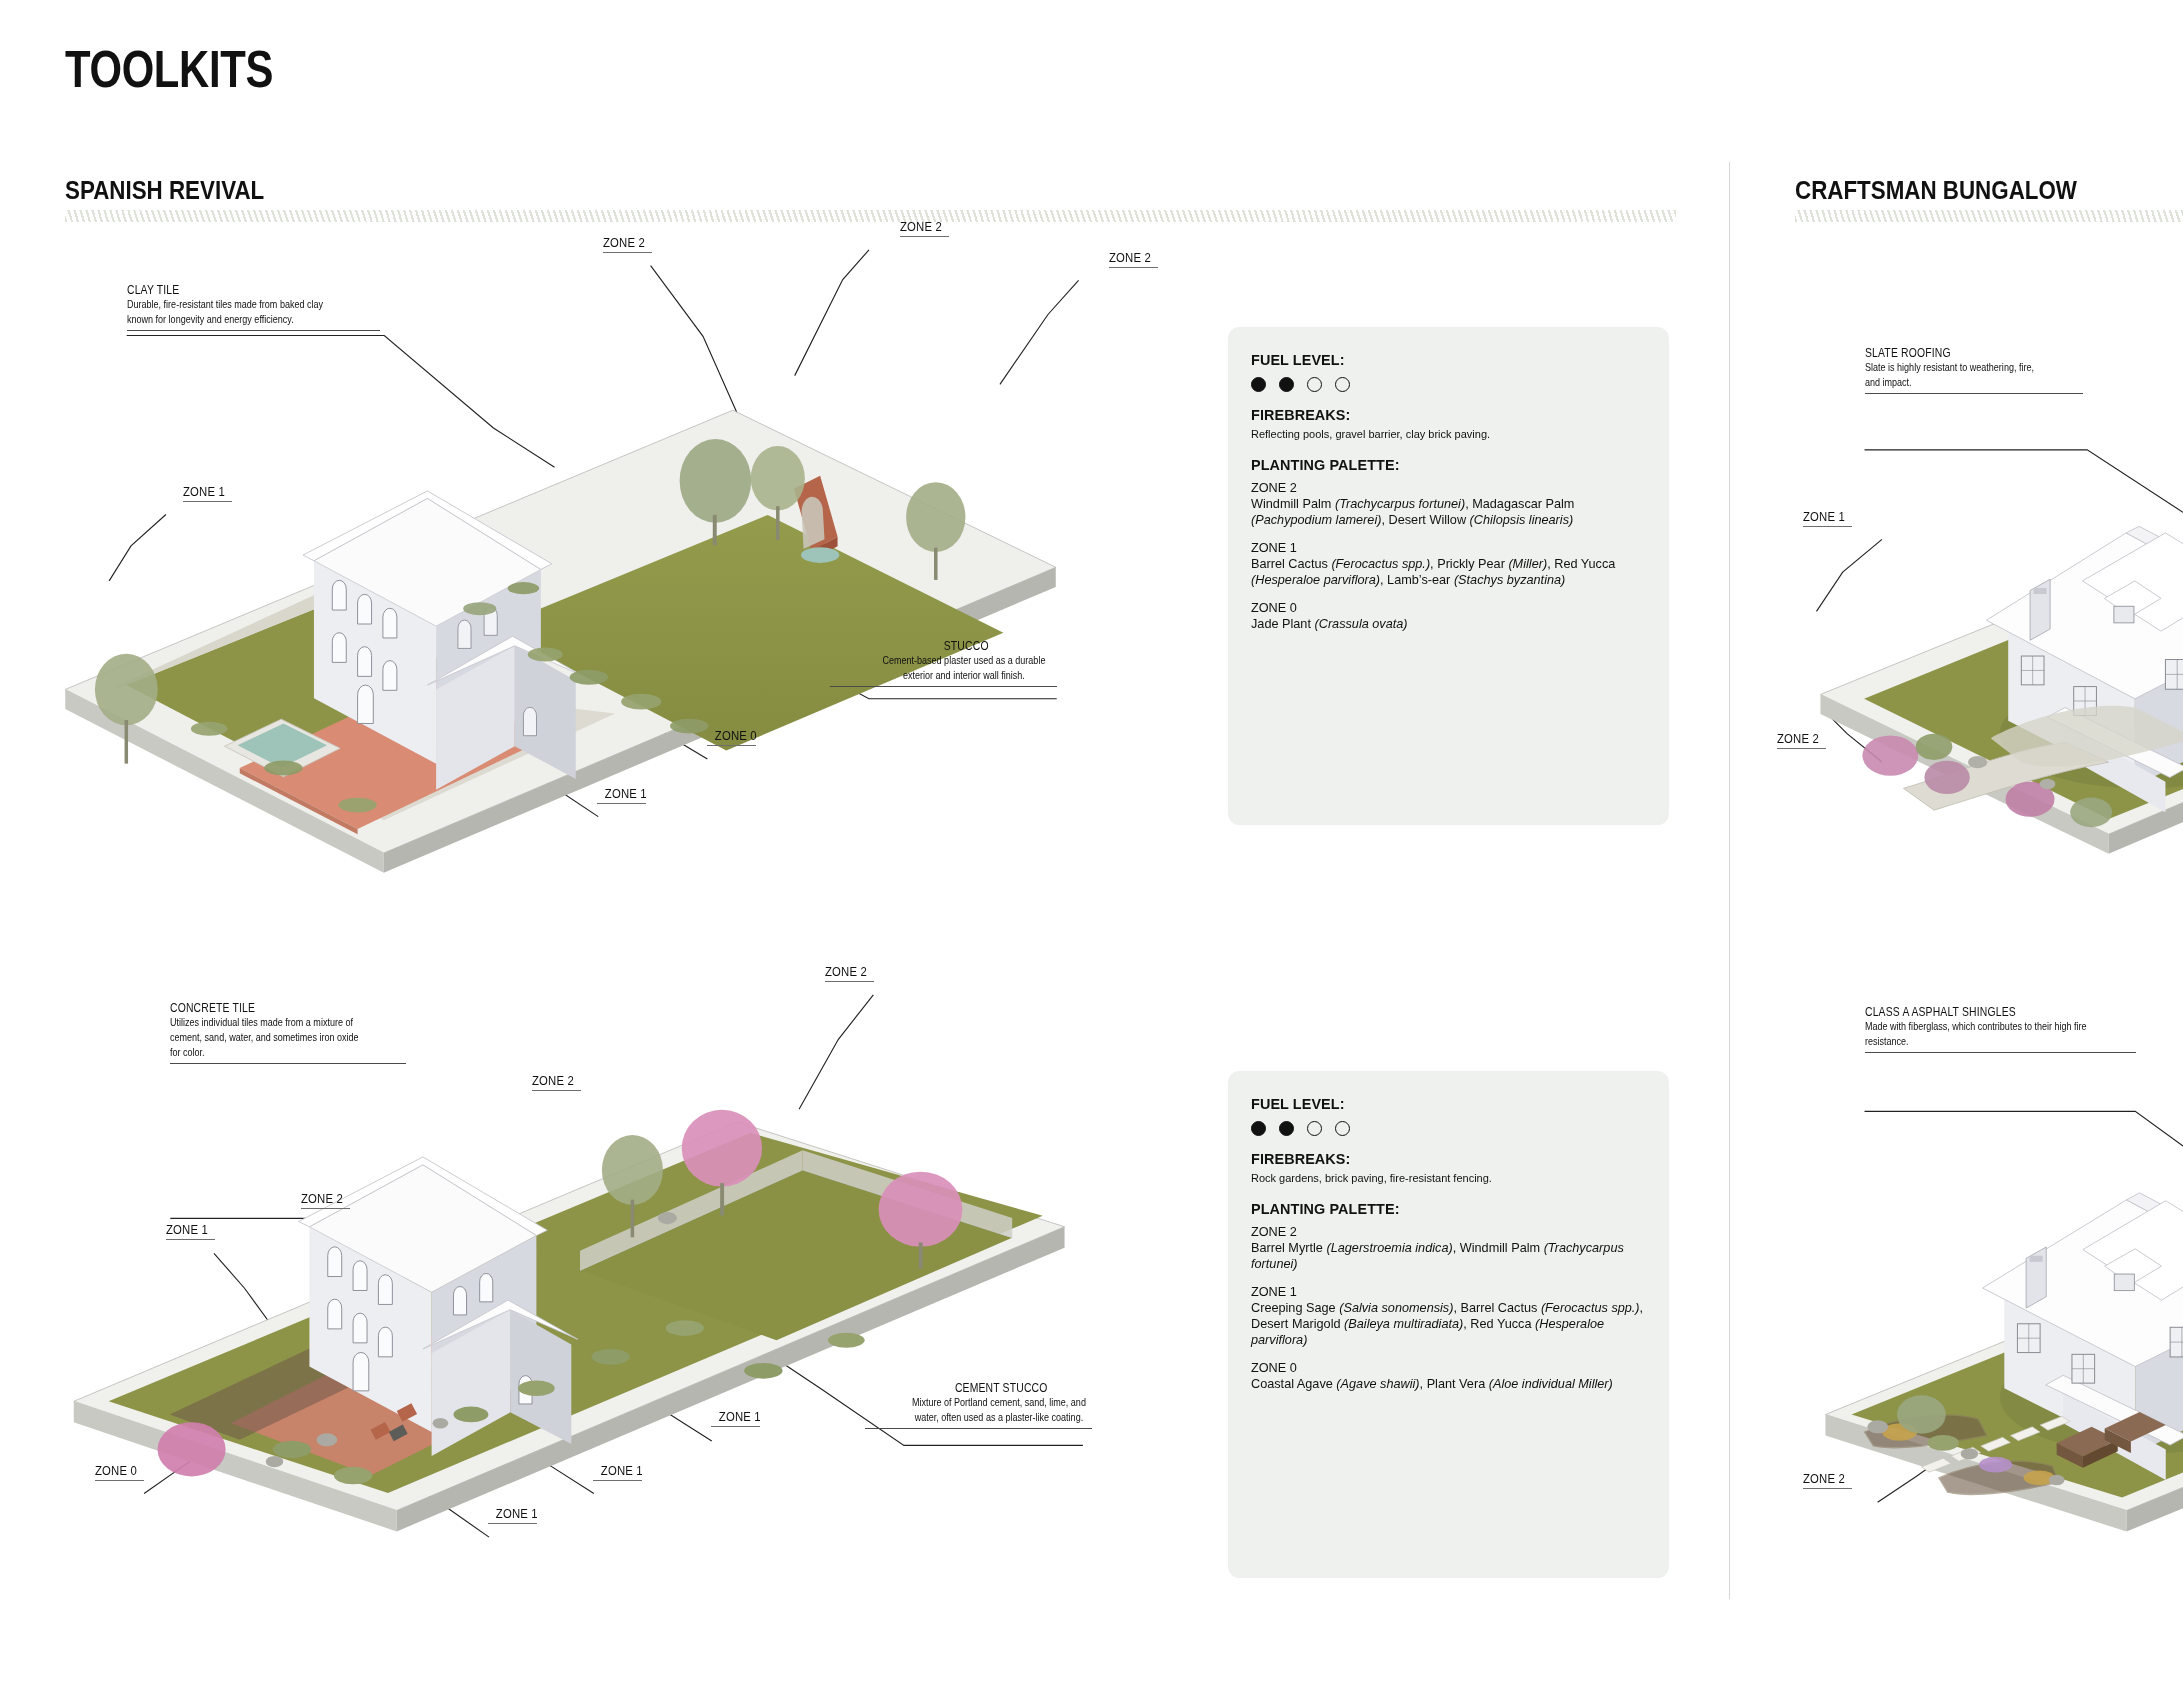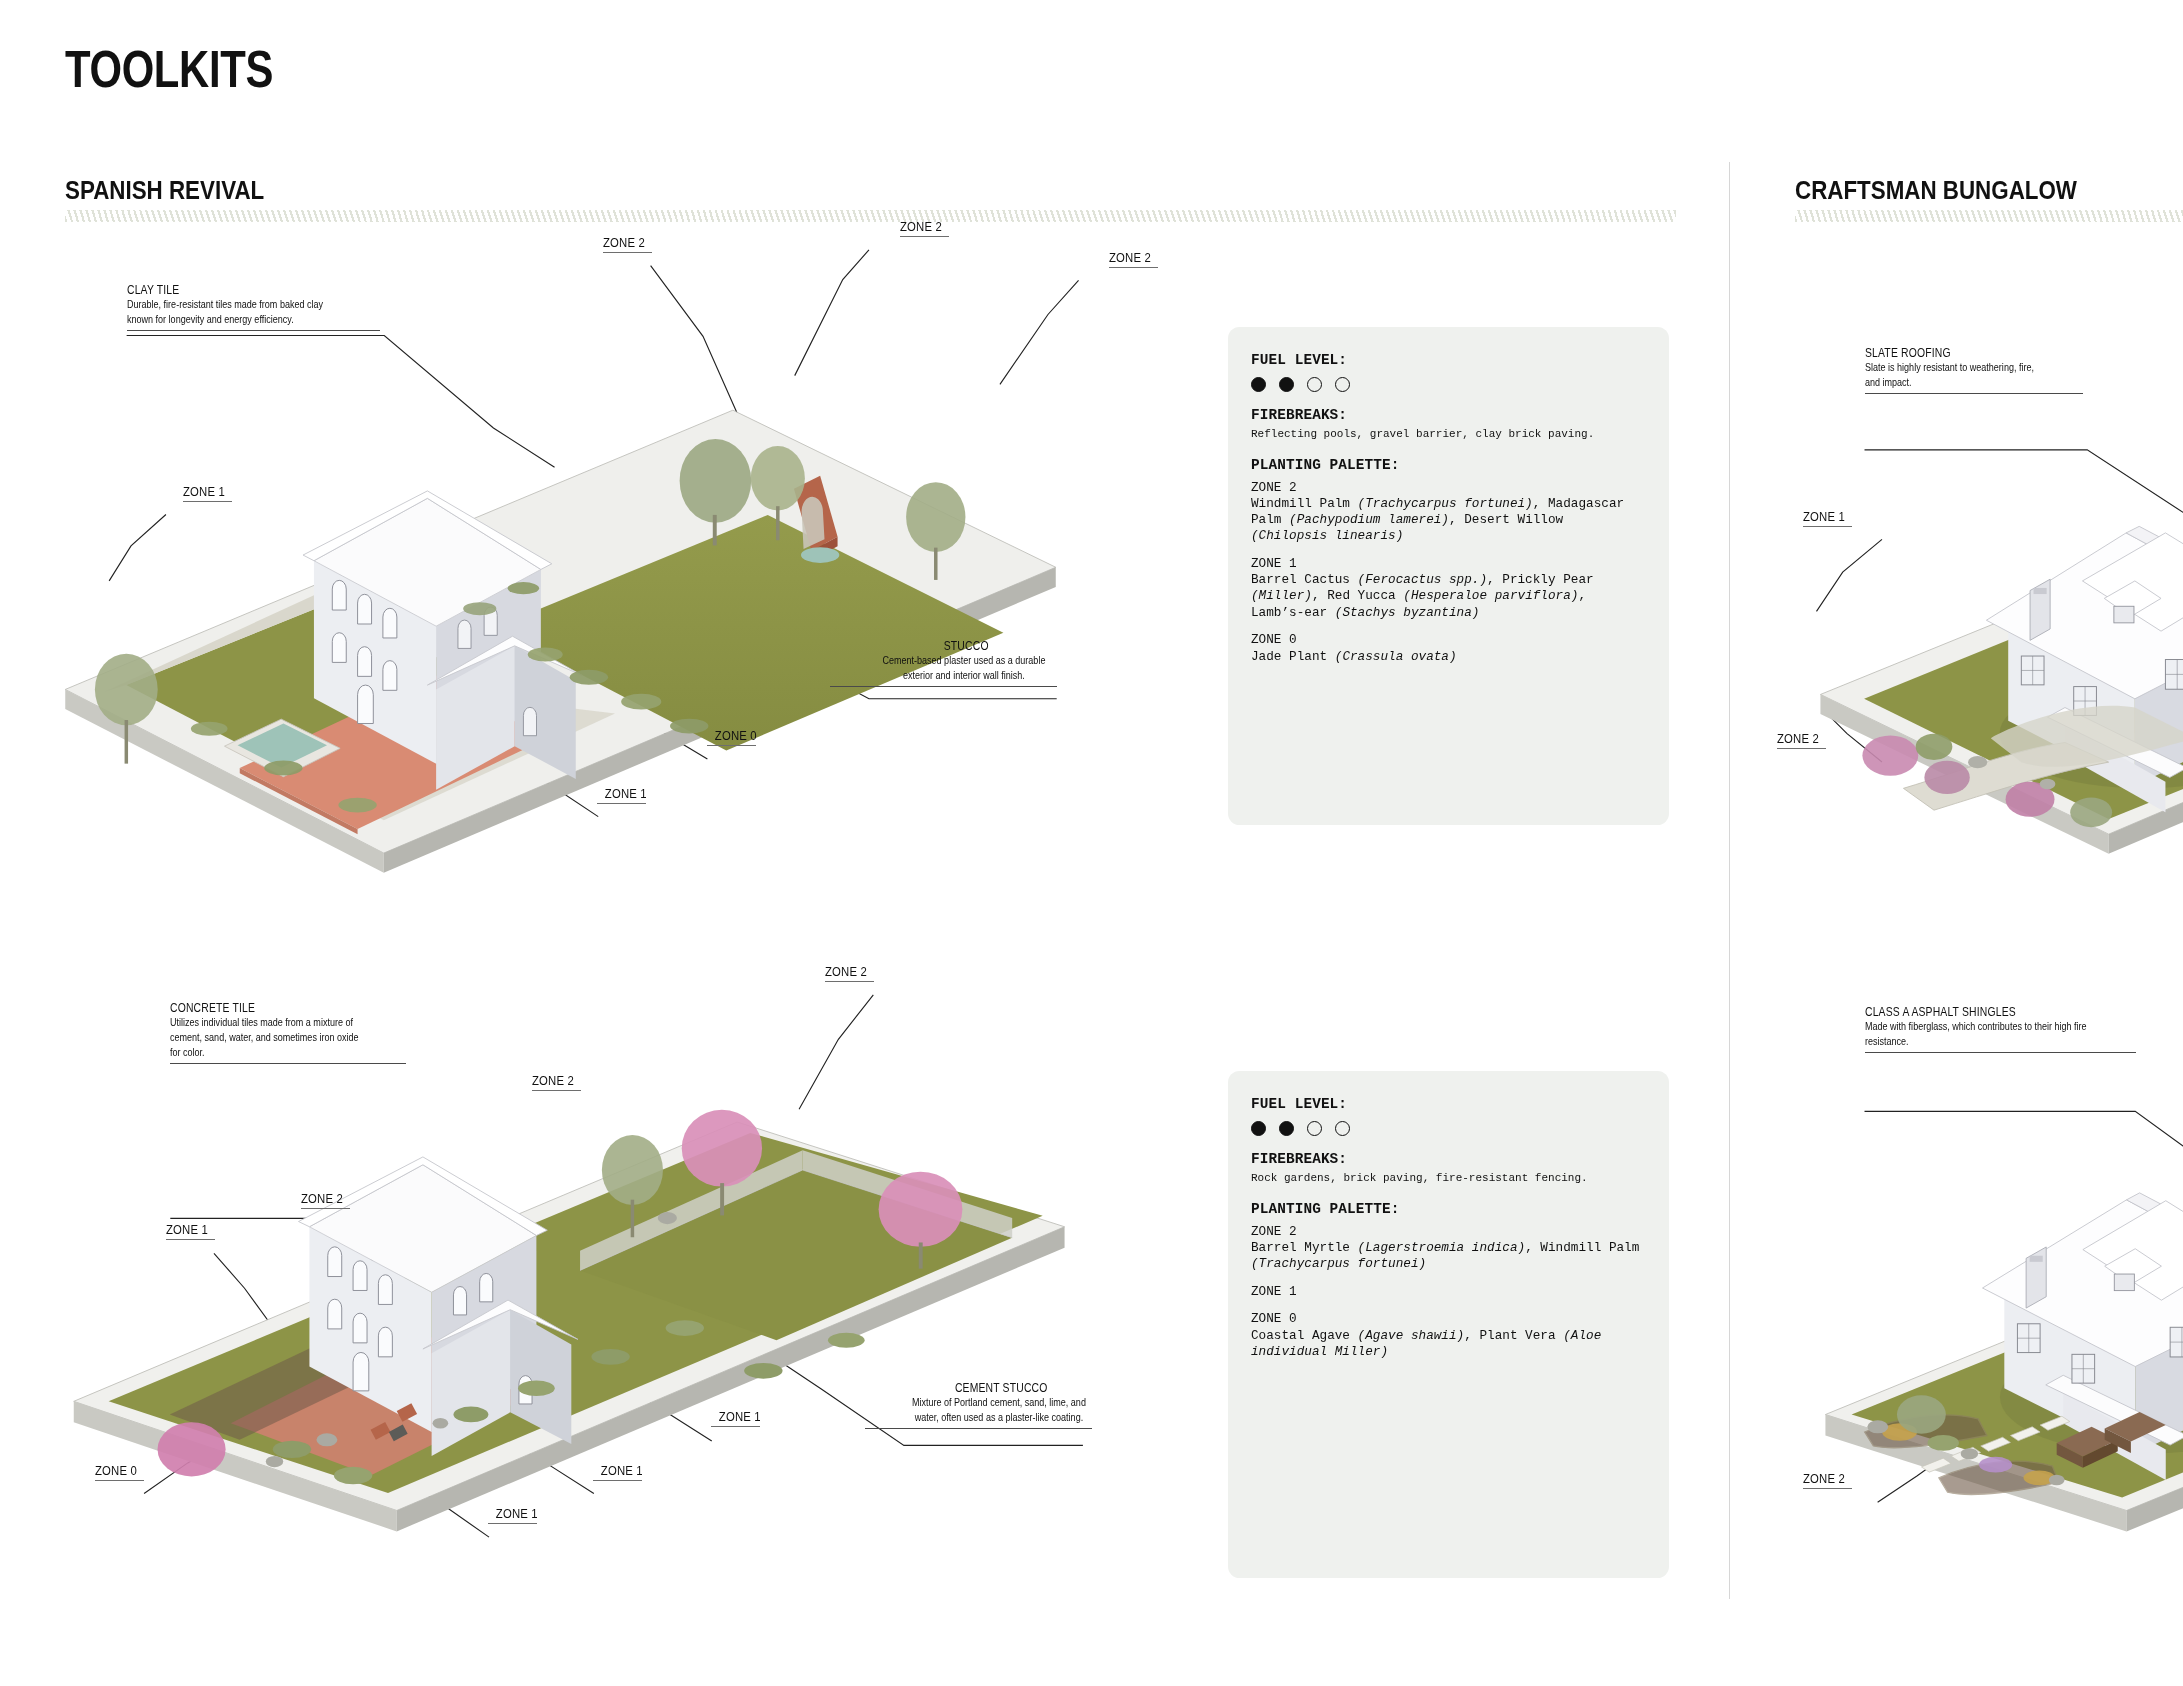--- a/index.html
+++ b/index.html
@@ -67,21 +67,20 @@
   .zone .z-rule { height: 1.3px; background: #6e6e6e; margin-top: 2.2px; }
 
   
   .leaders { position: absolute; left: 0; top: 0; width: 3457px; height: 1687px;
              pointer-events: none; }
 
   
   .panel {
     position: absolute; background: #eff1ee; border-radius: 11.4px;
     padding: 24.5px 23px 21px 23px;
-    font-family: Liberation Mono, monospace;
   }
   .panel h4 {
     font-size: 14.4px; font-weight: 700; letter-spacing: 0.1px;
   }
   .panel .dots { margin: 9.6px 0 15px 0; display: flex; gap: 13px; }
   .panel .dot { width: 15px; height: 15px; border-radius: 50%;
                 border: 1.5px solid #111; }
   .panel .dot.on { background: #111; }
   .panel .fb-text { font-size: 11px; line-height: 1.3; margin: 3.5px 0 15.7px 0; }
   .panel .zone-group { margin-top: 11.4px; }
@@ -565,20 +564,21 @@
     <h4>FIREBREAKS:</h4>
     <div class="fb-text">Rock gardens, brick paving, fire-resistant fencing.</div>
     <h4>PLANTING PALETTE:</h4>
     <div>
         <div class="zone-group">
           <div class="z-label">ZONE 2</div>
           <div class="z-plants"><b>Barrel Myrtle</b> <i>(Lagerstroemia indica)</i>, <b>Windmill Palm</b> <i>(Trachycarpus fortunei)</i></div>
         </div>
         <div class="zone-group">
           <div class="z-label">ZONE 1</div>
+          <div class="z-plants"><b>Creeping Sage</b> <i>(Salvia sonomensis)</i>, <b>Barrel Cactus</b> <i>(Ferocactus spp.)</i>, <b>Desert Marigold</b> <i>(Baileya multiradiata)</i>, <b>Red Yucca</b> <i>(Hesperaloe parviflora)</i></div>
         </div>
         <div class="zone-group">
           <div class="z-label">ZONE 0</div>
           <div class="z-plants"><b>Coastal Agave</b> <i>(Agave shawii)</i>, <b>Plant Vera</b> <i>(Aloe individual Miller)</i></div>
         </div>
       </div>
   </div>
 </div>
 
 <div class="toolkit" style="left:0; top:0;">

